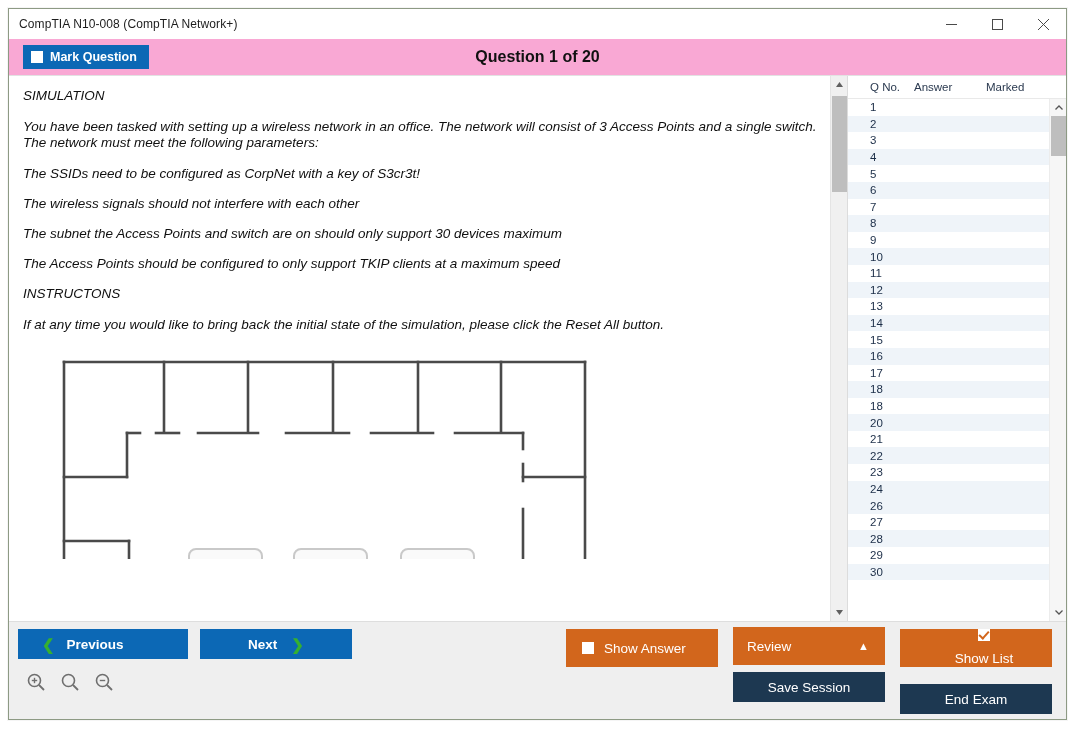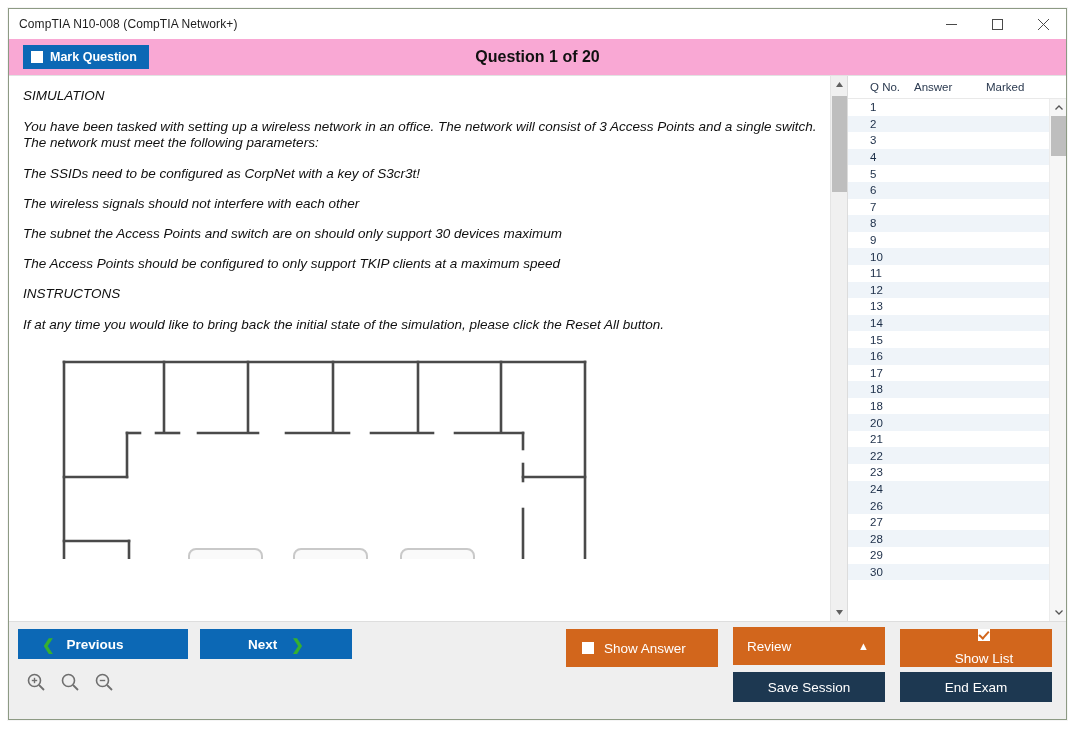--- a/index.html
+++ b/index.html
@@ -212,21 +212,21 @@
   .btn-review     { left: 724px; top: 5px; width: 152px; padding-left: 14px; justify-content: space-between; padding-right: 16px; }
   .btn-showlist   { left: 891px; top: 7px; width: 152px; padding-left: 16px; gap: 10px; flex-direction: column; }
   .up-caret { font-size: 11px; color: #ffffff; }
 
   .btn-navy {
     background: #1d3851; color: #ffffff;
     font-size: 13.5px; height: 30px;
     justify-content: center;
   }
   .btn-save { left: 724px; top: 50px; width: 152px; }
-  .btn-end  { left: 891px; top: 50px; width: 152px; align-items: center; }
+  .btn-end  { left: 891px; top: 62px; width: 152px; align-items: center; }
 
   .zoomtools {
     position: absolute; left: 17px; top: 50px;
     display: flex; gap: 14px; align-items: center;
   }
   .zicon { cursor: pointer; color: #6f6f6f; display: block; }
 </style>
 </head>
 <body>
 

